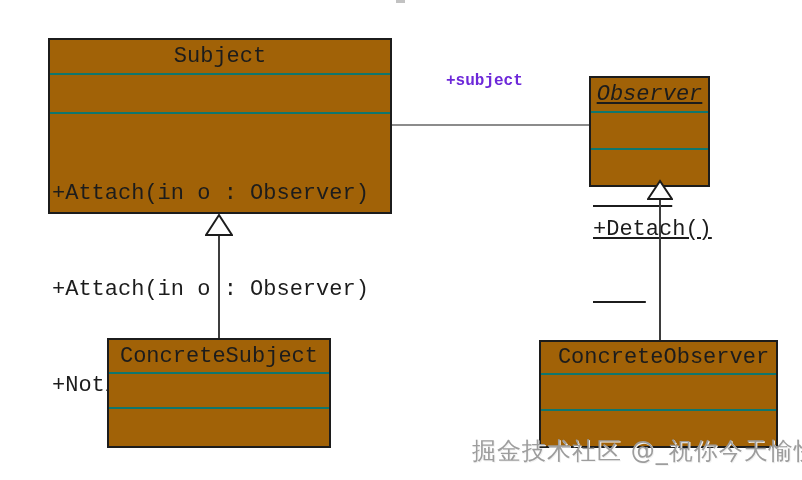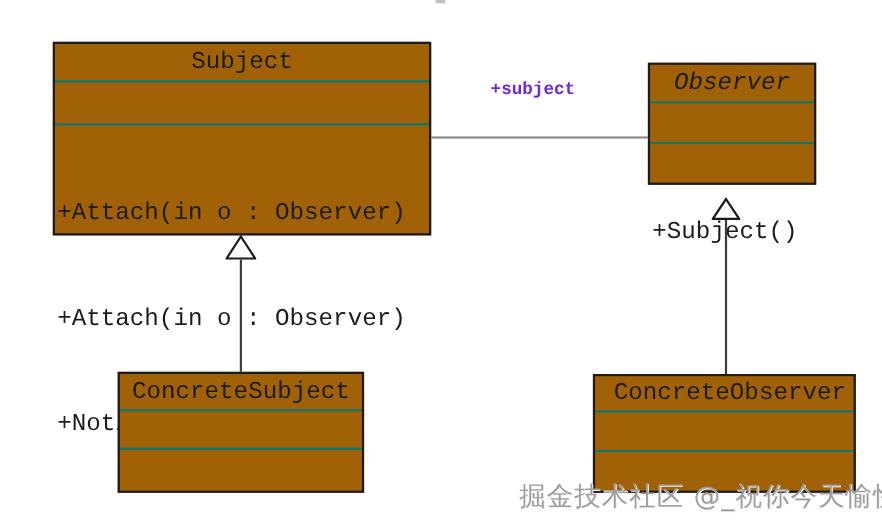--- a/index.html
+++ b/index.html
@@ -42,25 +42,25 @@
   <div class="uml-class" style="left:48px; top:38px; width:344px; height:176px;">
     <div class="uml-title" style="height:33px;">Subject</div>
     <div class="uml-section uml-attrs" style="height:39px;"></div>
     <div class="uml-section uml-methods">
       <div>+Attach(in o : Observer)</div>
       <div>+Attach(in o : Observer)</div>
       <div>+Notify()</div>
     </div>
   </div>
 
-  <div class="uml-class" style="left:589px; top:57px; width:153px; height:111px;">
+  <div class="uml-class" style="left:589px; top:76px; width:121px; height:111px;text-decoration:underline;">
     <div class="uml-title italic" style="height:33px;">Observer</div>
     <div class="uml-section uml-attrs" style="height:37px;"></div>
     <div class="uml-section uml-methods">
-      <div>+Subject()</div>
+      <div>+Detach()</div>
     </div>
   </div>
 
   <div class="uml-class" style="left:107px; top:338px; width:224px; height:110px;justify-content:space-between;">
     <div class="uml-title" style="height:32px;">ConcreteSubject</div>
     <div class="uml-section uml-attrs" style="height:35px;"></div>
     <div class="uml-section uml-methods"></div>
   </div>
 
   <div class="uml-class" style="left:539px; top:340px; width:239px; height:108px;">

